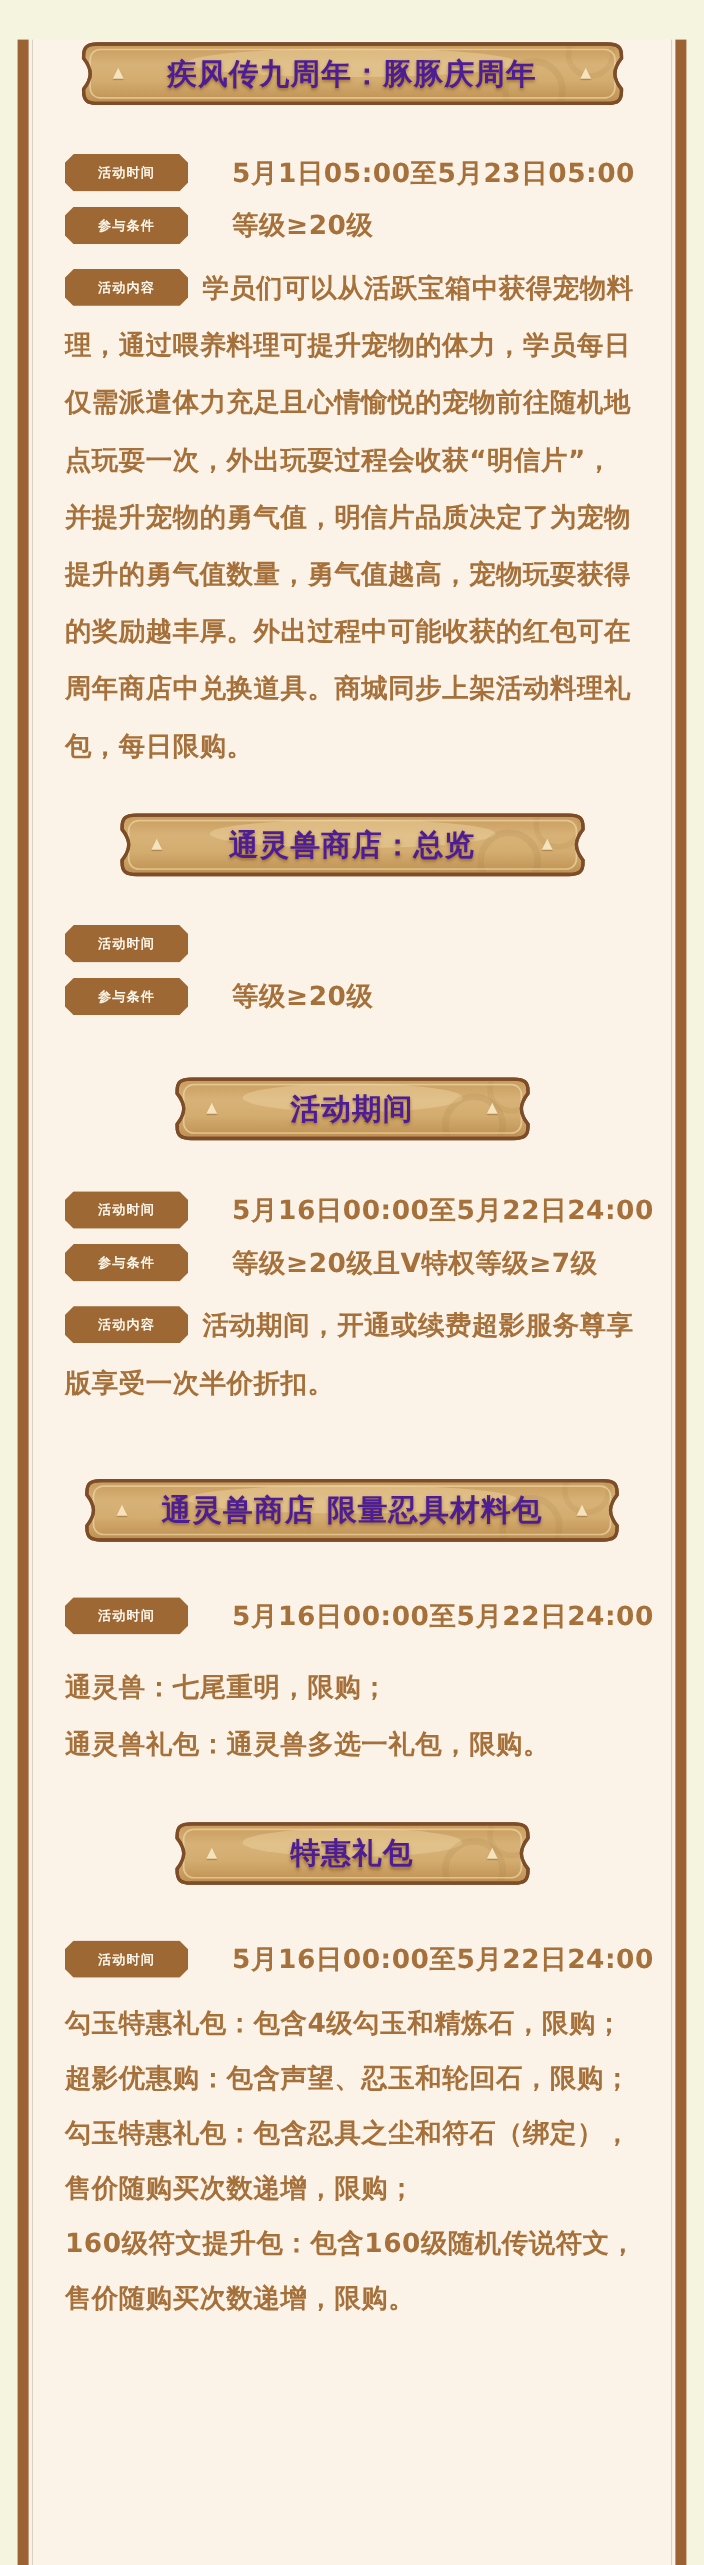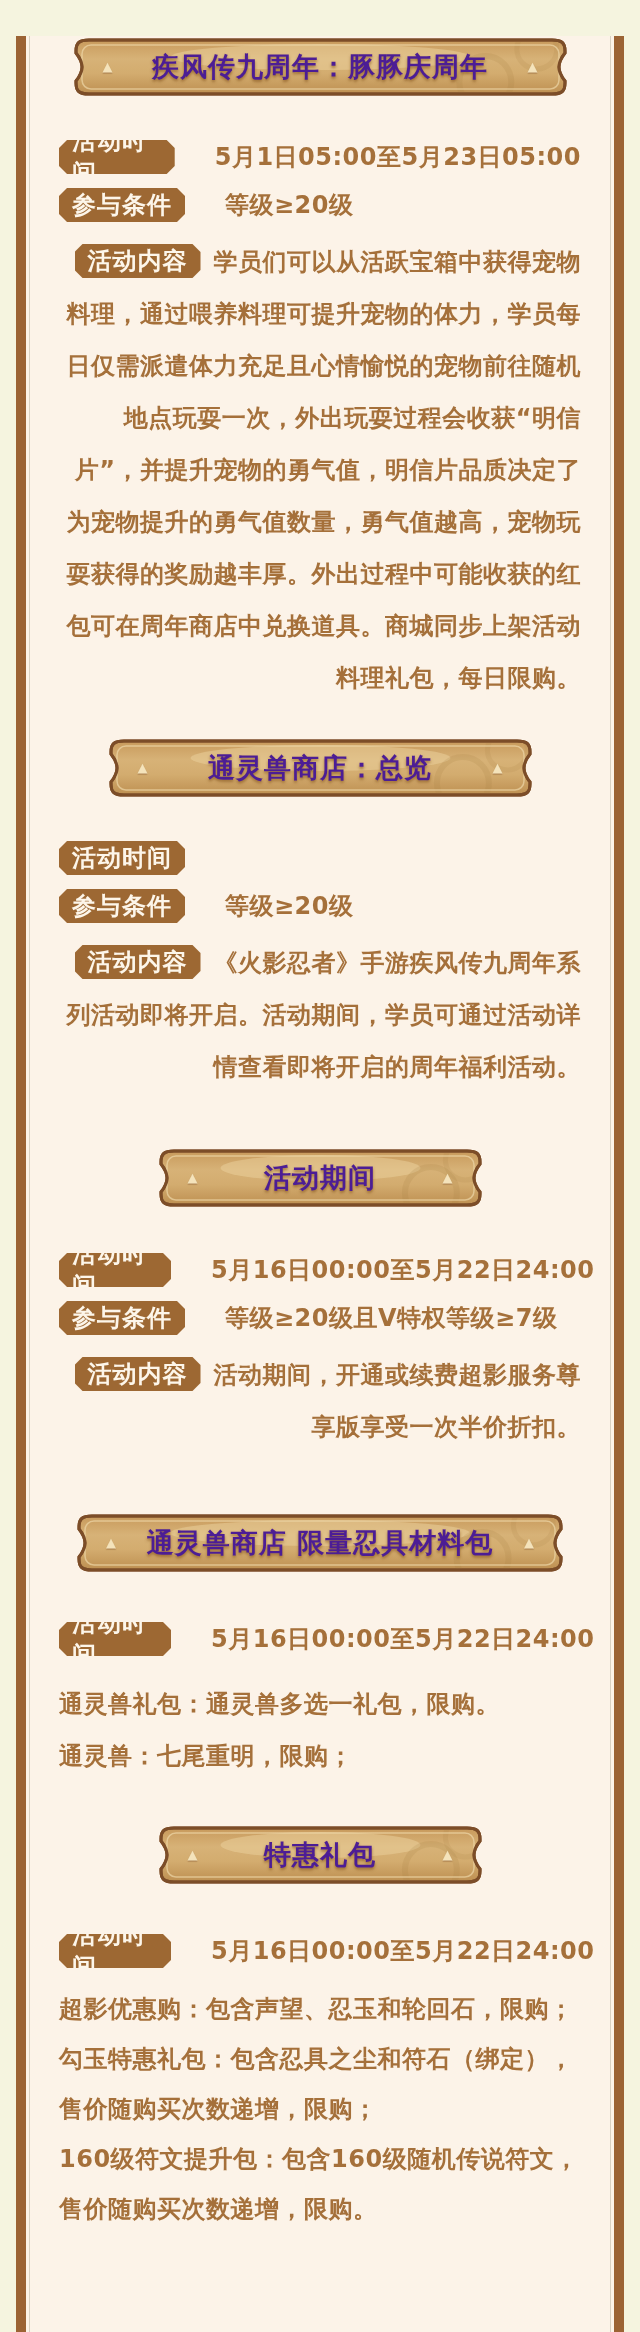--- a/index.html
+++ b/index.html
@@ -38,28 +38,28 @@
     text-shadow:0 1px 1px rgba(122,74,36,.55);z-index:3;
   }
   .tri-l{left:40px;} .tri-r{right:40px;}
   .w515{width:515px;} .w508{width:508px;} .w445{width:445px;} .w345{width:345px;}
 
   
   .badge{
     display:inline-flex;align-items:center;justify-content:center;
     box-sizing:border-box;min-width:112px;height:34px;padding:0 13px;
     background:#9d6833;color:#fdf6ea;
-    font-size:24px;font-weight:bold;letter-spacing:1px;
+    font-size:12px;font-weight:bold;letter-spacing:1px;
     border-radius:6px;
     clip-path:polygon(8px 0,calc(100% - 8px) 0,100% 8px,100% calc(100% - 8px),calc(100% - 8px) 100%,8px 100%,0 calc(100% - 8px),0 8px);
   }
   .rows{margin:0;}
   .row{display:flex;align-items:center;gap:14px;height:34px;margin:0 0 14px 0;font-size:24px;}
   .row-value{letter-spacing:.5px;white-space:nowrap;margin-left:26px;}
-  .para{margin:13px 0 0 0;font-size:24px;line-height:52px;letter-spacing:.5px;text-align:right;}
+  .para{margin:13px 0 0 0;font-size:24px;line-height:52px;letter-spacing:.5px;text-align:left;}
   .para .badge{margin-right:13px;vertical-align:middle;position:relative;top:-2px;}
   .line{margin:0;font-size:24px;line-height:52px;letter-spacing:.5px;}
   .lines{margin:0;}
 
   
   #s1 .banner{margin-top:36px;}
   #s1 .rows{margin-top:42px;}
   #s2 .banner{margin-top:33px;}
   #s2 .rows{margin-top:42px;}
   #s3 .banner{margin-top:54px;}
@@ -164,23 +164,20 @@
       </div>
       <div class="rows">
         <div class="row">
           <span class="badge">活动时间</span>
         </div>
         <div class="row">
           <span class="badge">参与条件</span>
           <span class="row-value">等级≥20级</span>
         </div>
       </div>
-      <p class="para">
-        <span class="badge">活动内容</span><span>《火影忍者》手游疾风传九周年系列活动即将开启。活动期间，学员可通过活动详情查看即将开启的周年福利活动。</span>
-      </p>
     </section>
 
     <section id="s3">
       <div class="banner w345">
         <svg class="plaque" preserveAspectRatio="none" viewBox="0 0 345 62">
             <clipPath id="plq2">
               <path d="M 26 4 H 319 C 329 4 332 7 332 15 L 332 17
              C 328 22 326 26 326 31 C 326 36 328 40 332 45 L 332 47
              C 332 55 329 58 319 58 H 26 C 16 58 13 55 13 47 L 13 45
              C 17 40 19 36 19 31 C 19 26 17 22 13 17 L 13 15 C 13 7 16 4 26 4 Z"></path>
@@ -247,22 +244,22 @@
         <h2 class="banner-title">通灵兽商店 限量忍具材料包</h2>
         <span class="tri tri-r">▲</span>
       </div>
       <div class="rows">
         <div class="row">
           <span class="badge">活动时间</span>
           <span class="row-value">5月16日00:00至5月22日24:00</span>
         </div>
       </div>
       <div class="lines">
+        <p class="line">通灵兽：七尾重明，限购；</p>
         <p class="line">通灵兽礼包：通灵兽多选一礼包，限购。</p>
-        <p class="line">通灵兽：七尾重明，限购；</p>
       </div>
     </section>
 
     <section id="s5">
       <div class="banner w345">
         <svg class="plaque" preserveAspectRatio="none" viewBox="0 0 345 62">
             <clipPath id="plq4">
               <path d="M 26 4 H 319 C 329 4 332 7 332 15 L 332 17
              C 328 22 326 26 326 31 C 326 36 328 40 332 45 L 332 47
              C 332 55 329 58 319 58 H 26 C 16 58 13 55 13 47 L 13 45
@@ -287,20 +284,21 @@
         <h2 class="banner-title">特惠礼包</h2>
         <span class="tri tri-r">▲</span>
       </div>
       <div class="rows">
         <div class="row">
           <span class="badge">活动时间</span>
           <span class="row-value">5月16日00:00至5月22日24:00</span>
         </div>
       </div>
       <div class="lines">
+        <p class="line">勾玉特惠礼包：包含4级勾玉和精炼石，限购；</p>
         <p class="line">超影优惠购：包含声望、忍玉和轮回石，限购；</p>
         <p class="line">勾玉特惠礼包：包含忍具之尘和符石（绑定），售价随购买次数递增，限购；</p>
         <p class="line">160级符文提升包：包含160级随机传说符文，售价随购买次数递增，限购。</p>
       </div>
     </section>
 
   </div>
 </div>
 
 </body></html>

